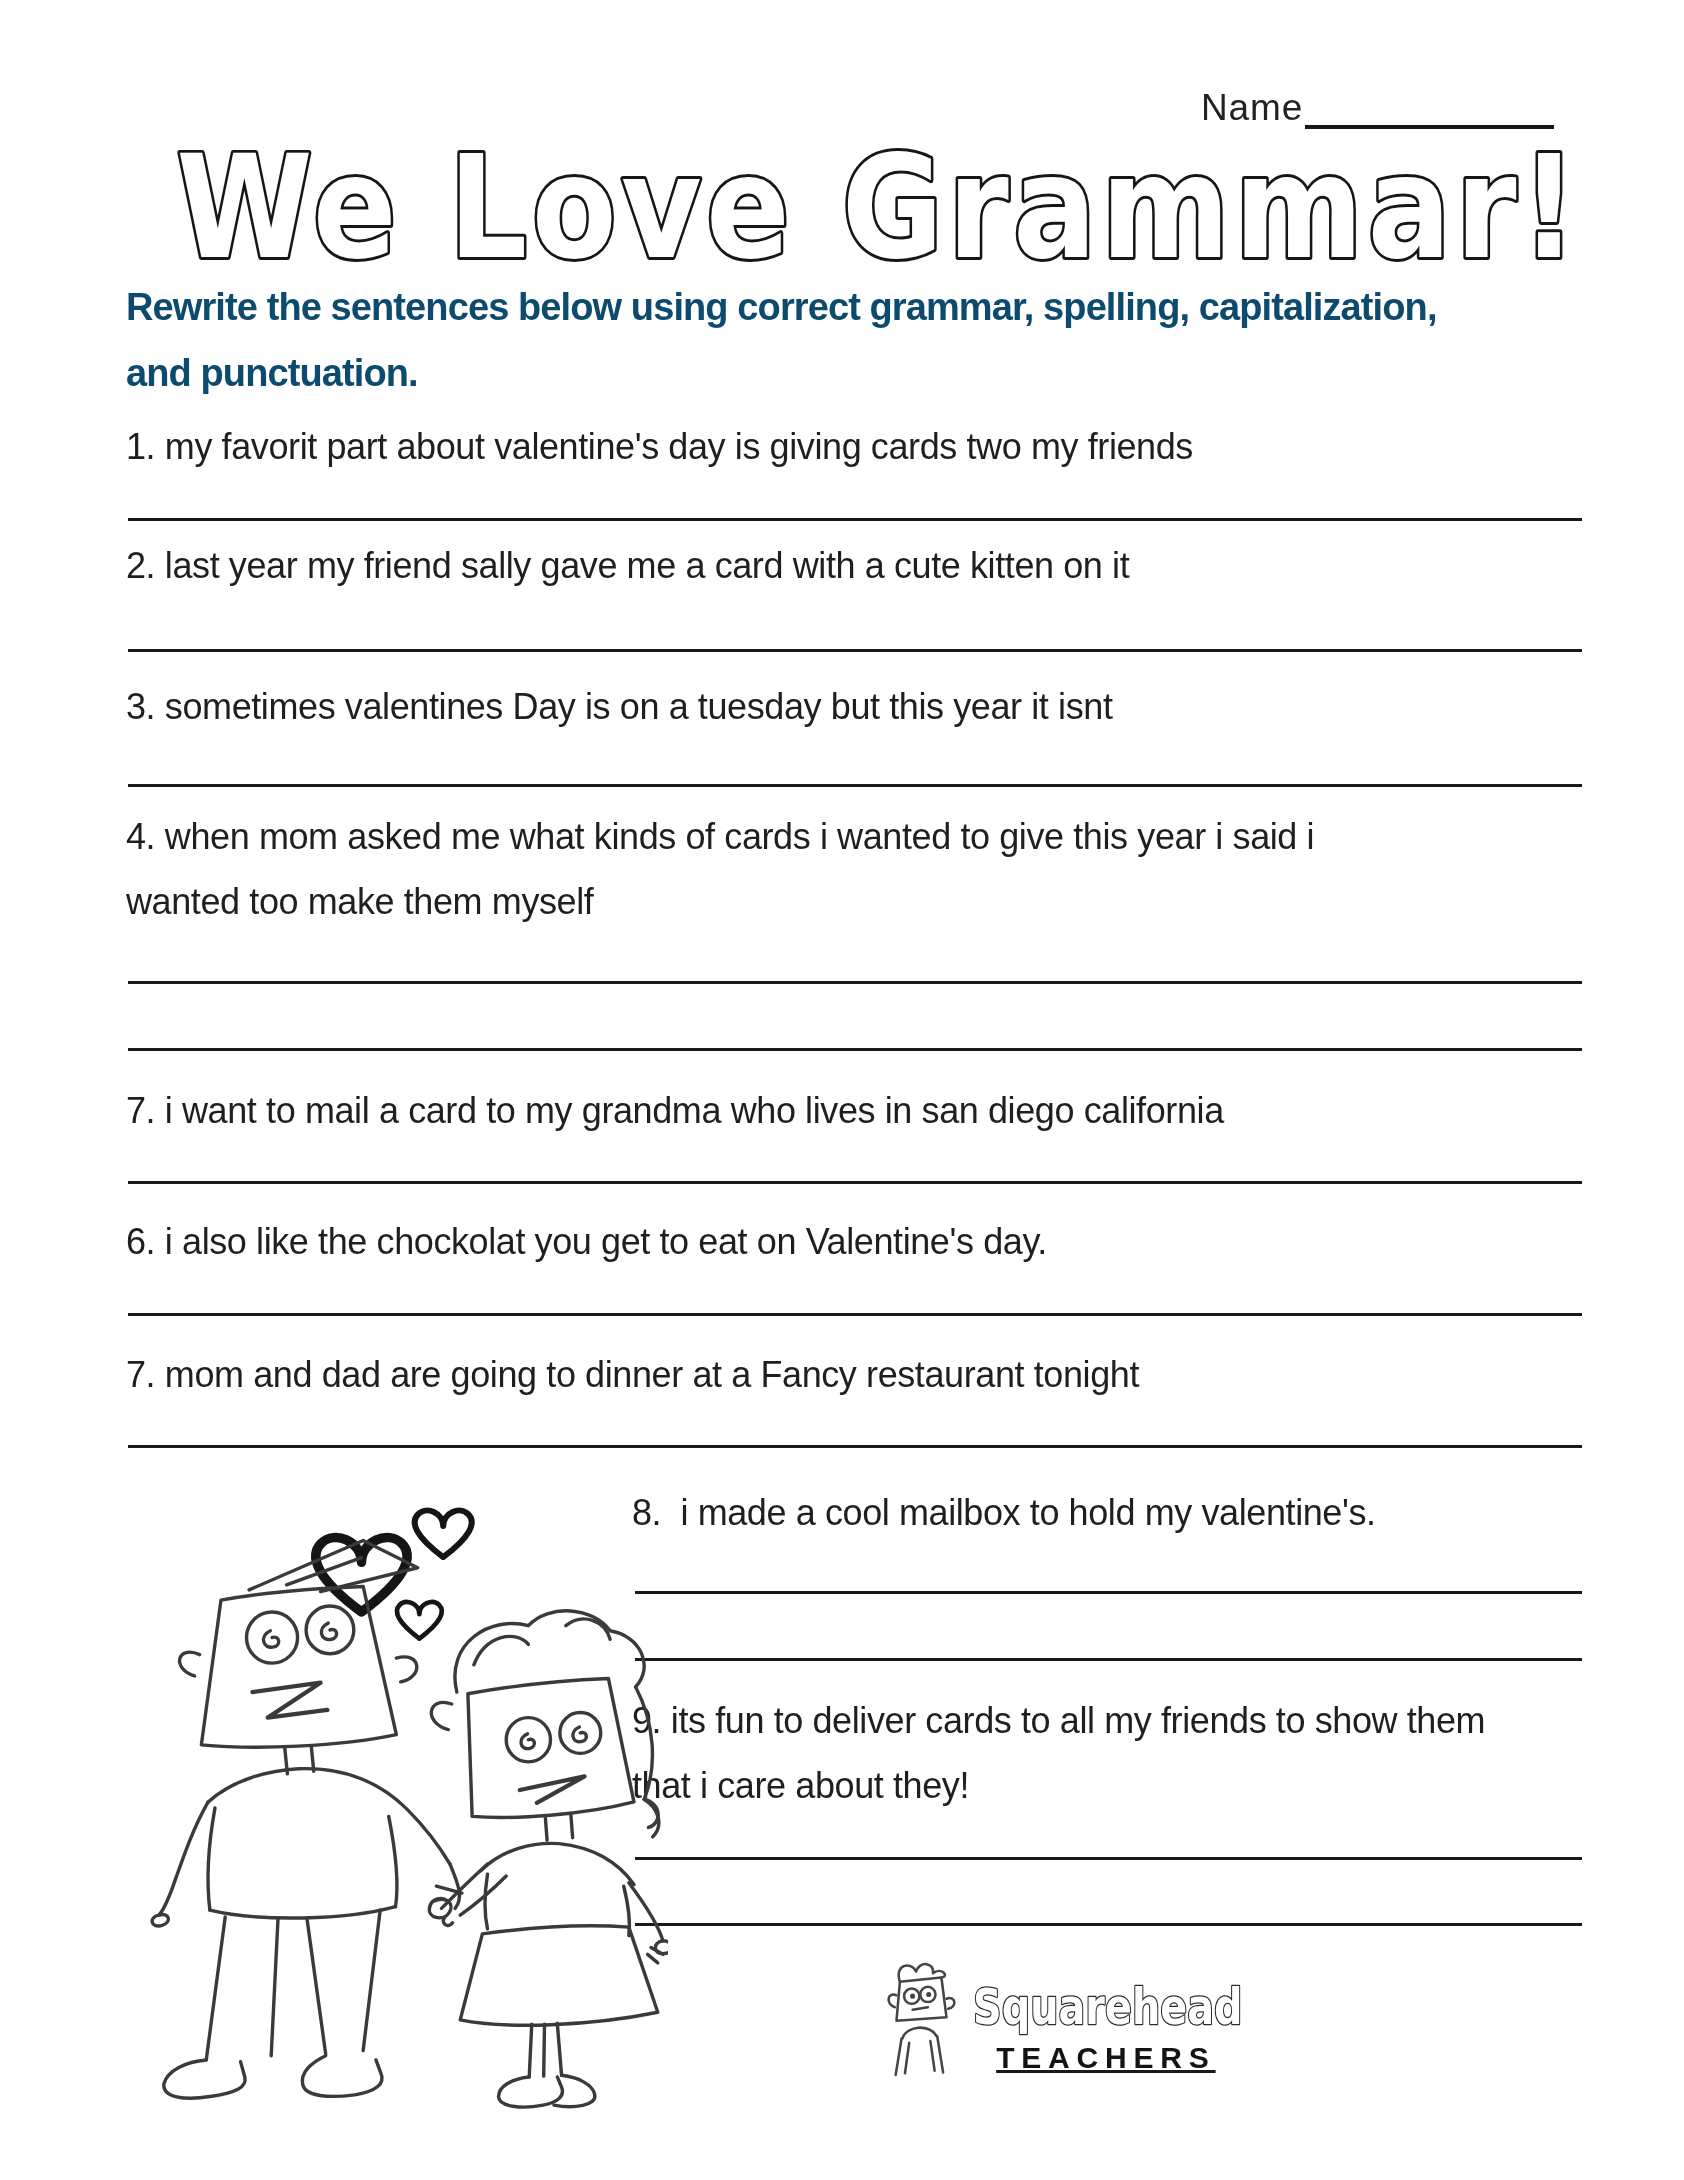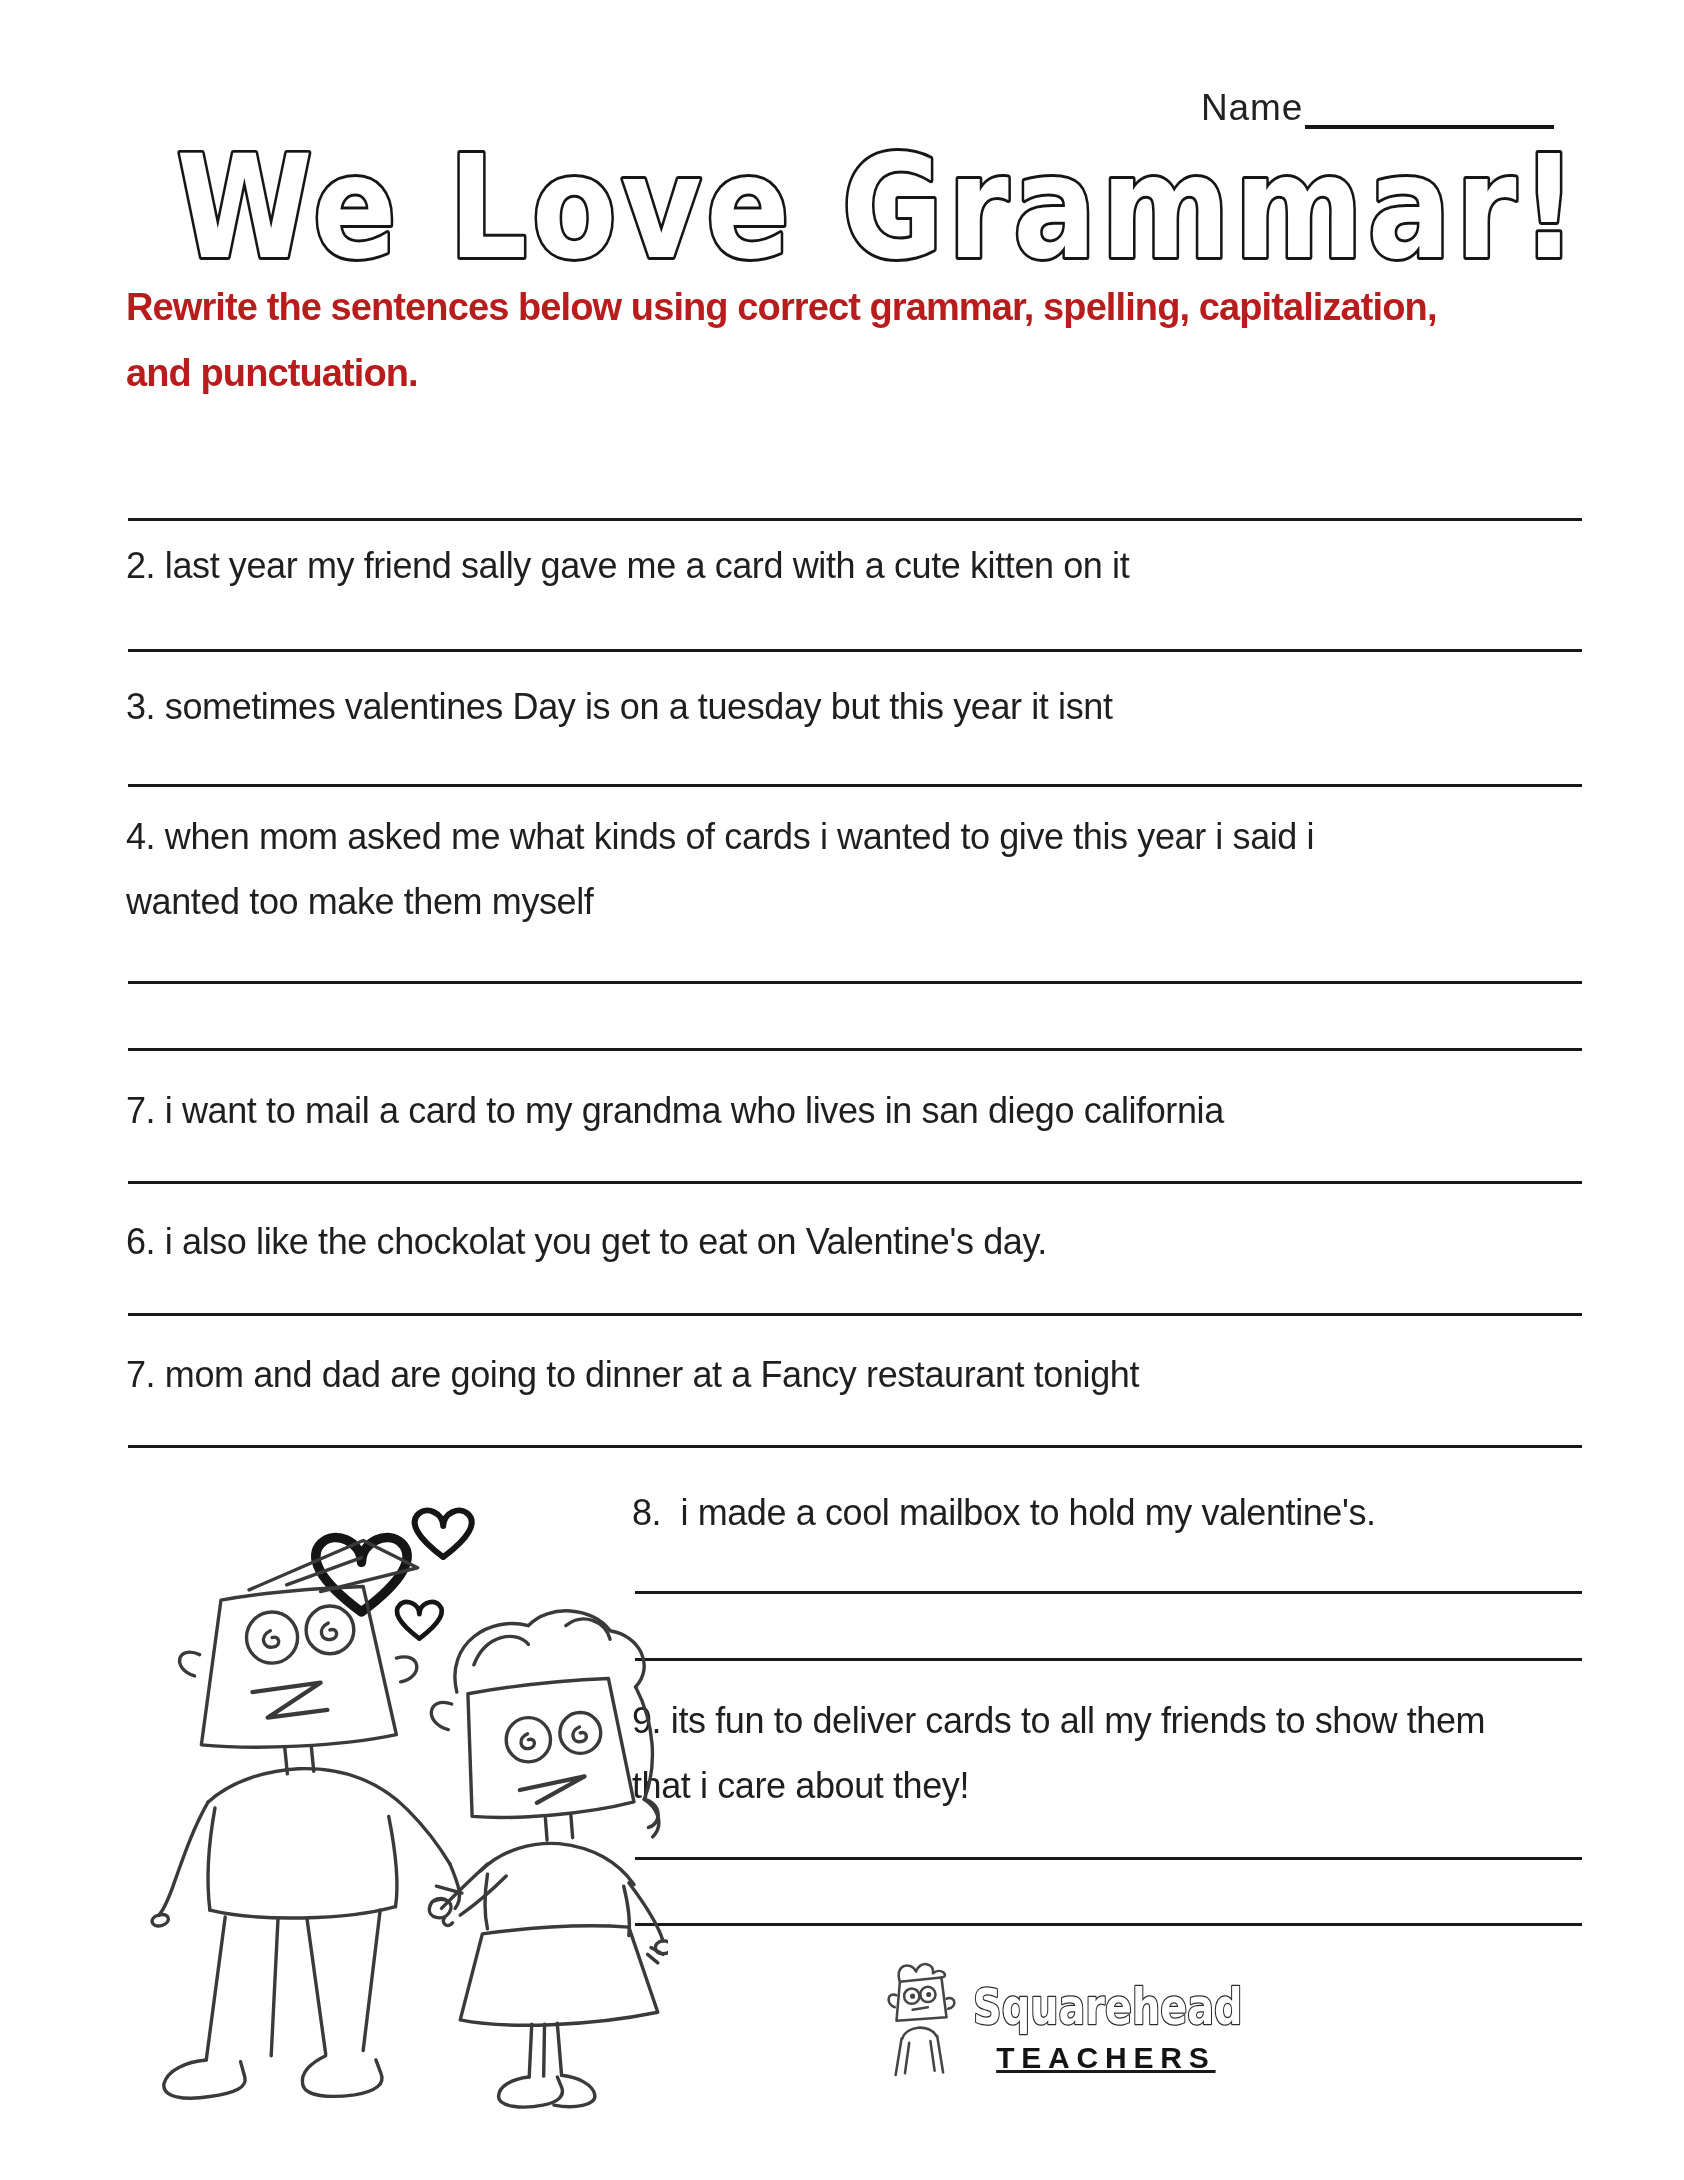--- a/index.html
+++ b/index.html
@@ -42,21 +42,21 @@
     stroke-linejoin: round;
   }
 
   
   .instructions {
     left: 126px; top: 274px; width: 1516px;
     font-size: 38px; font-weight: bold;
     letter-spacing: -0.9px;
     line-height: 66px;
     white-space: pre-line;
-    color: #b91c1c;
+    color: #0c4a6e;
   }
 
   
   .q {
     left: 126px; width: 1482px;
     font-size: 36px;
     letter-spacing: -0.4px;
     line-height: 65px;
     white-space: pre-line;
     color: #1f1f1f;
@@ -110,20 +110,21 @@
     <span class="name-underline"></span>
   </div>
 
   <svg class="abs title-svg" width="1465" height="192" viewBox="0 0 1720 225">
     <text class="title-text" x="32" y="162" font-size="168" letter-spacing="6" textLength="1650" lengthAdjust="spacingAndGlyphs">We Love Grammar!</text>
   </svg>
 
   <div class="abs instructions">Rewrite the sentences below using correct grammar, spelling, capitalization,
 and punctuation.</div>
 
+  <div class="abs q" style="top:414px">1. my favorit part about valentine's day is giving cards two my friends</div>
   <div class="abs ans full" style="top:518px"></div>
 
   <div class="abs q" style="top:533px">2. last year my friend sally gave me a card with a cute kitten on it</div>
   <div class="abs ans full" style="top:649px"></div>
 
   <div class="abs q" style="top:674px">3. sometimes valentines Day is on a tuesday but this year it isnt</div>
   <div class="abs ans full" style="top:784px"></div>
 
   <div class="abs q" style="top:804px">4. when mom asked me what kinds of cards i wanted to give this year i said i
 wanted too make them myself</div>

